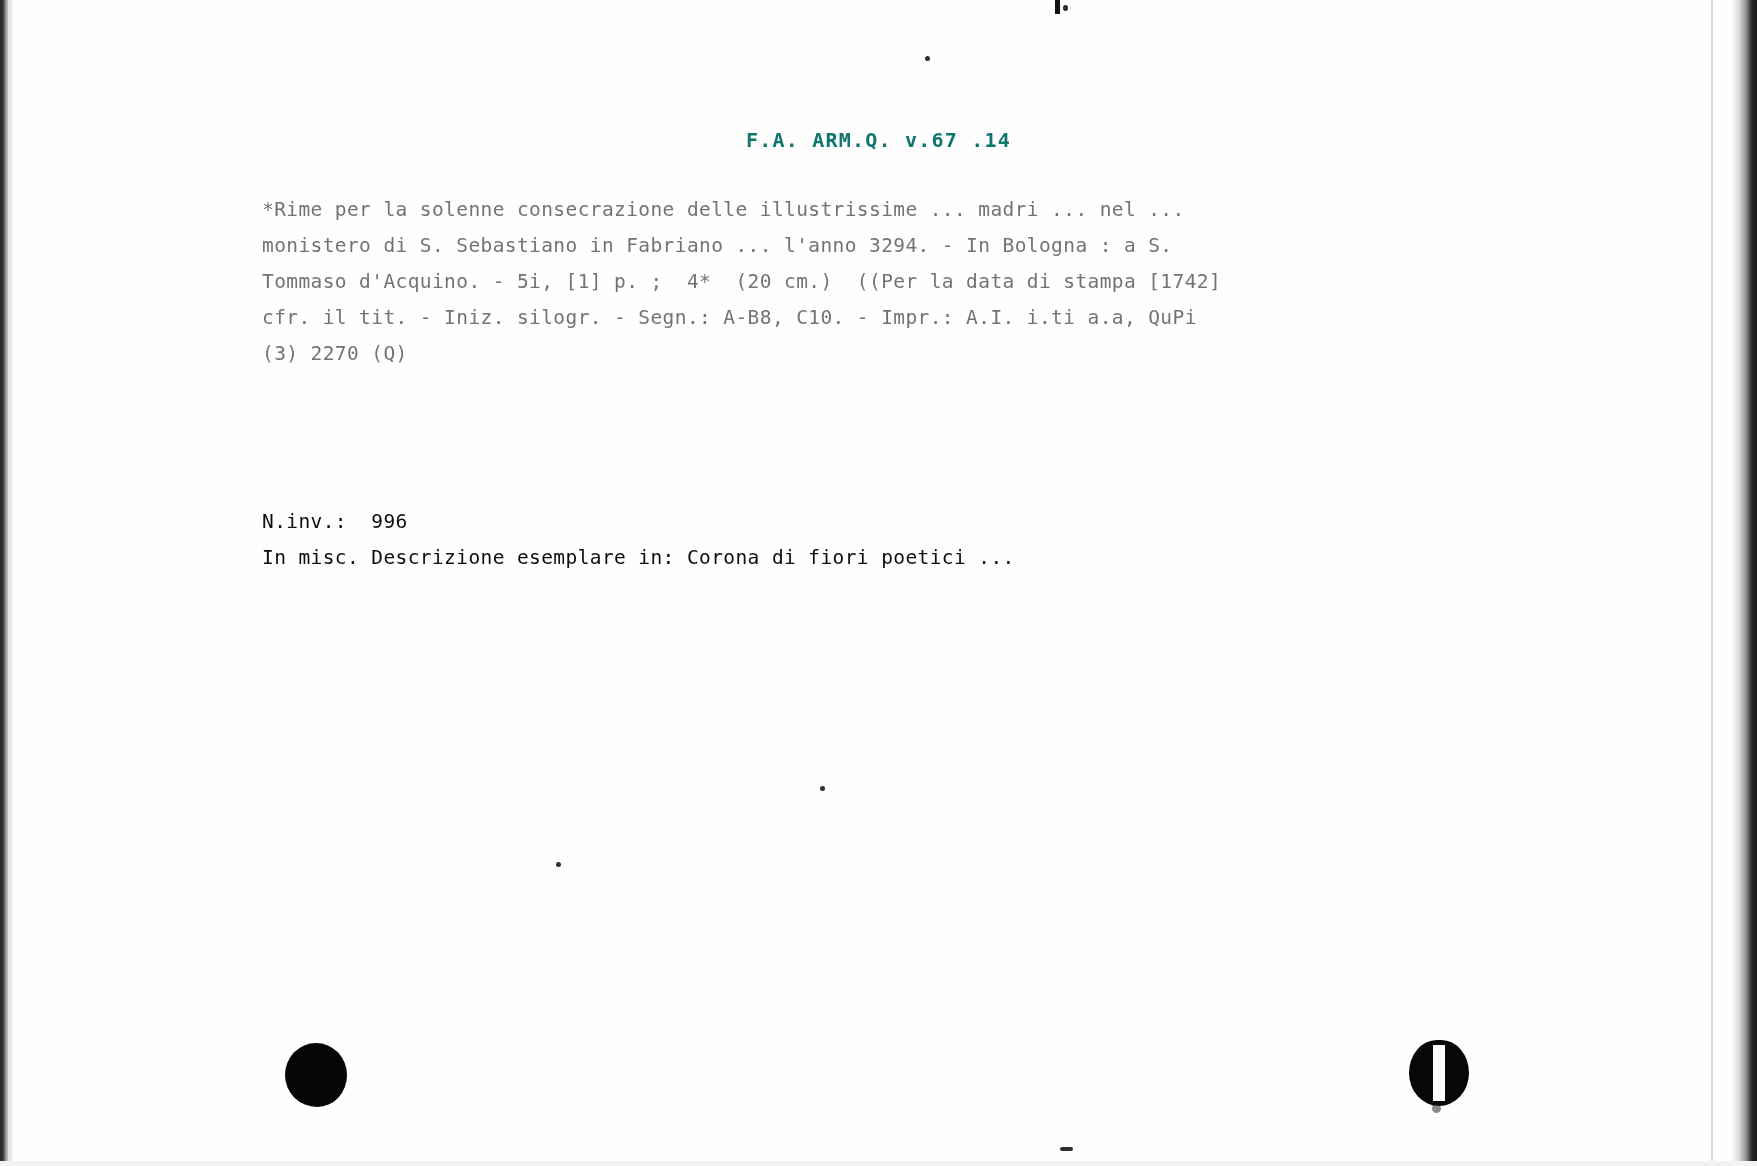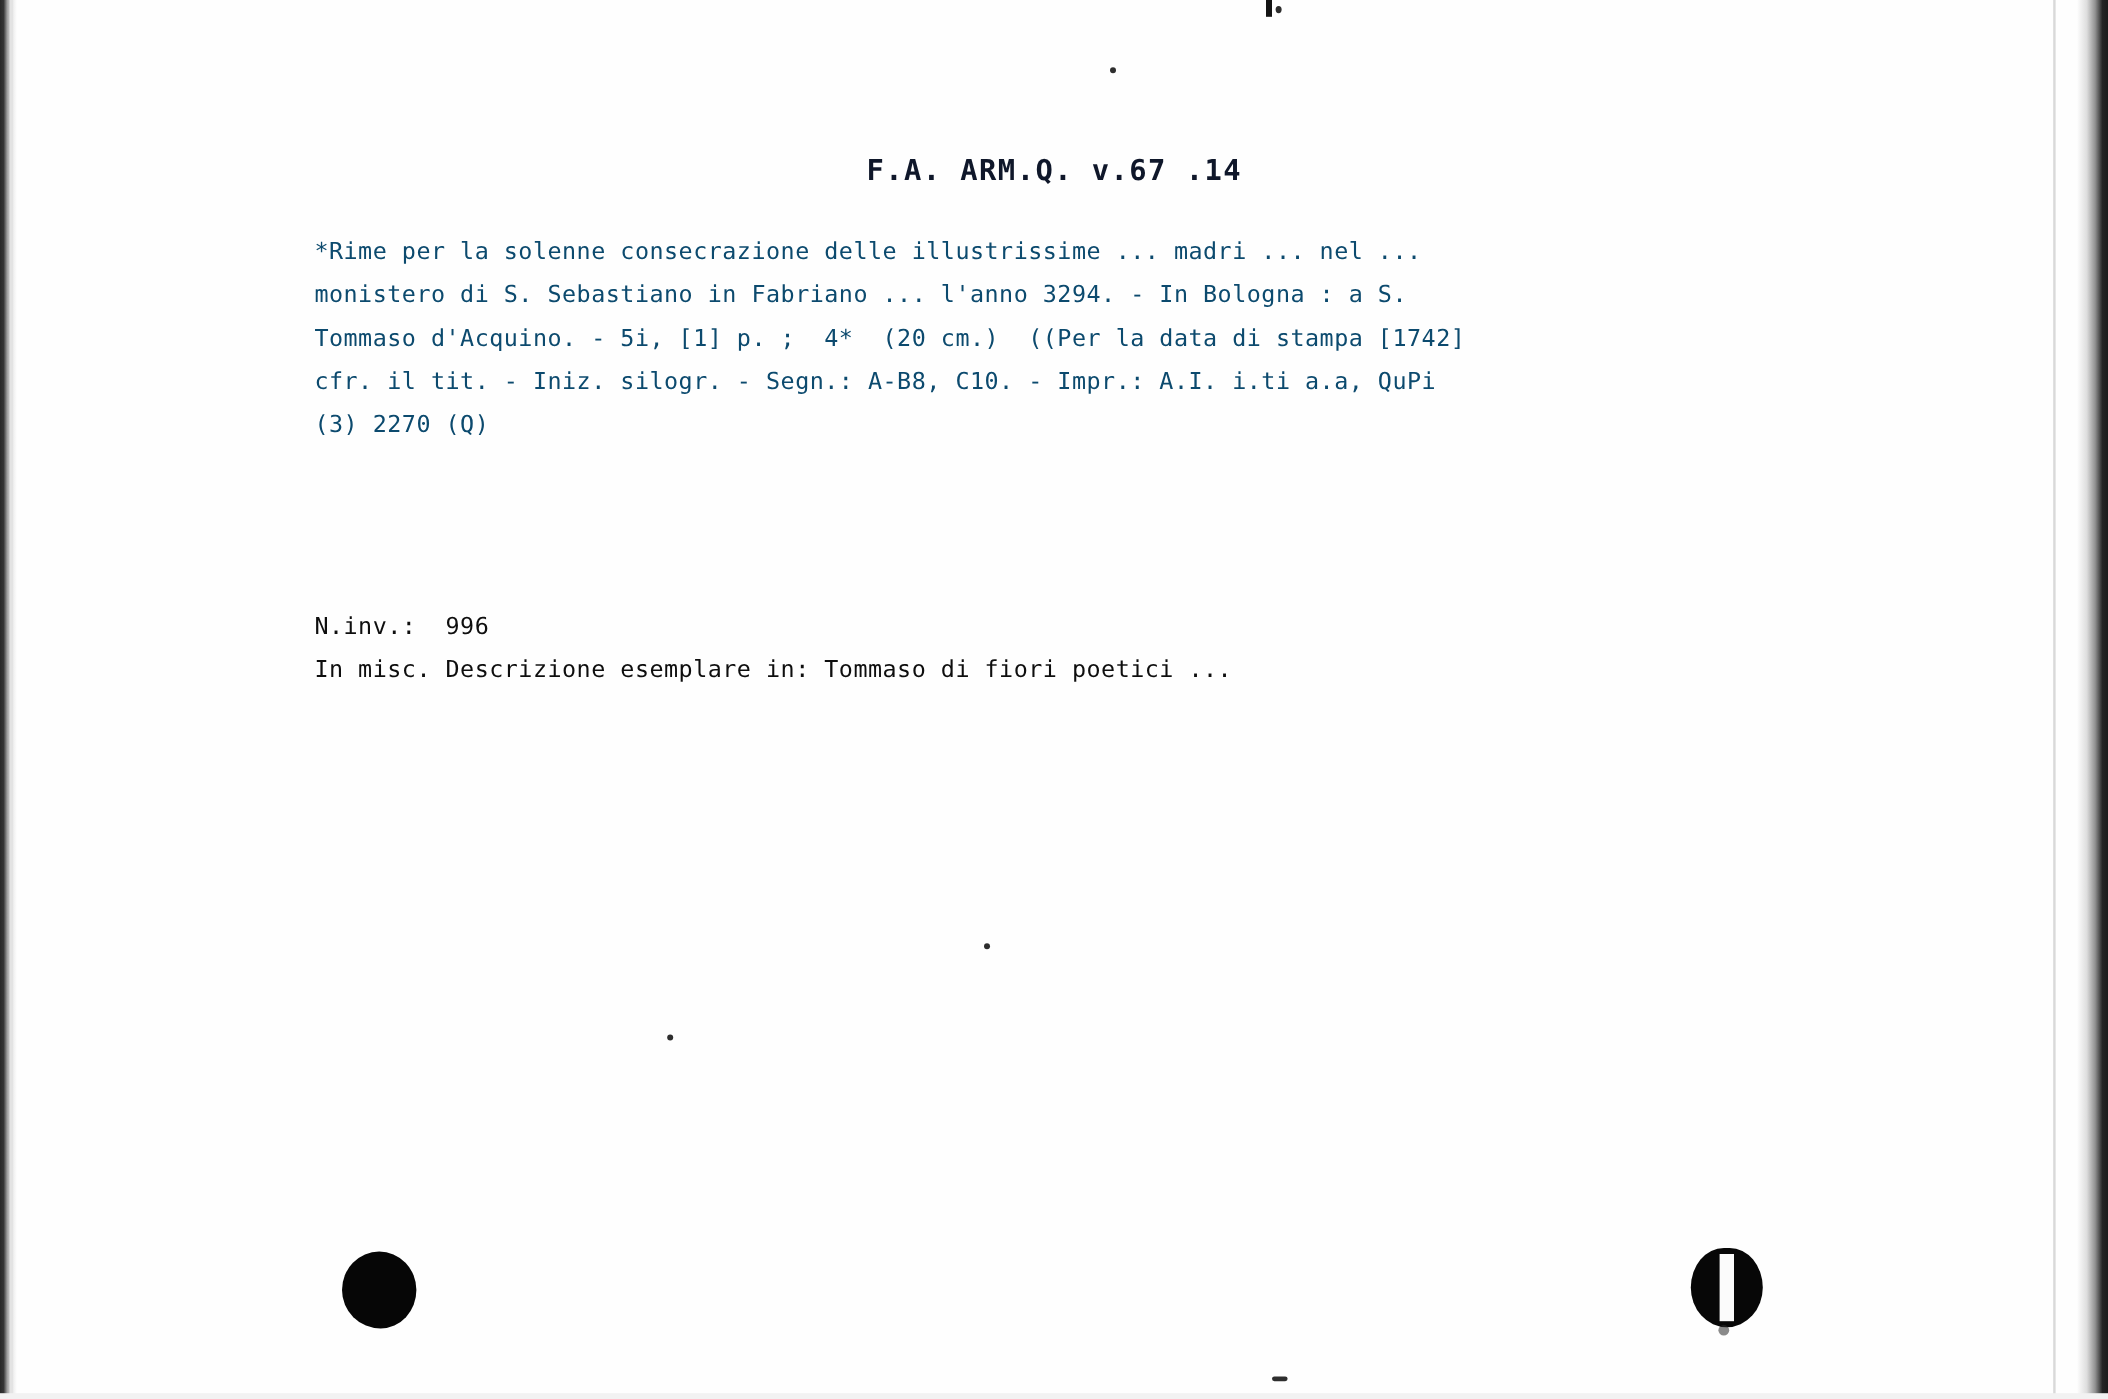--- a/index.html
+++ b/index.html
@@ -56,32 +56,32 @@
     left: 0; bottom: 0;
     width: 1757px; height: 5px;
     background: #f2f2f2;
   }
 
   .card-header {
     position: absolute;
     left: 0; top: 128px;
     width: 1757px;
     text-align: center;
-    font-size: 24px;
+    font-size: 20px;
     font-weight: bold;
     letter-spacing: 1.2px;
-    color: #0f172a;
+    color: #0f766e;
   }
 
   .record-block {
     position: absolute;
     left: 262px;
     top: 192px;
     width: 1000px;
-    color: #0c4a6e;
+    color: #737373;
   }
   .rec-line {
     font-size: 19.5px;
     line-height: 36px;
     letter-spacing: 0.4px;
     white-space: pre;
   }
 
   .notes-block {
     position: absolute;
@@ -161,21 +161,21 @@
   <div class="record-block">
     <div class="rec-line">*Rime per la solenne consecrazione delle illustrissime ... madri ... nel ...</div>
     <div class="rec-line">monistero di S. Sebastiano in Fabriano ... l'anno 3294. - In Bologna : a S.</div>
     <div class="rec-line">Tommaso d'Acquino. - 5i, [1] p. ;  4*  (20 cm.)  ((Per la data di stampa [1742]</div>
     <div class="rec-line">cfr. il tit. - Iniz. silogr. - Segn.: A-B8, C10. - Impr.: A.I. i.ti a.a, QuPi</div>
     <div class="rec-line">(3) 2270 (Q)</div>
   </div>
 
   <div class="notes-block">
     <div class="note-line">N.inv.:  996</div>
-    <div class="note-line">In misc. Descrizione esemplare in: Tommaso di fiori poetici ...</div>
+    <div class="note-line">In misc. Descrizione esemplare in: Corona di fiori poetici ...</div>
   </div>
 
   <div class="blob-solid"></div>
   <div class="blob-ring"></div>
   <div class="blob-ring-tail"></div>
 
   <div class="speck sp1"></div>
   <div class="speck sp2"></div>
   <div class="speck sp3"></div>
   <div class="speck sp4"></div>

